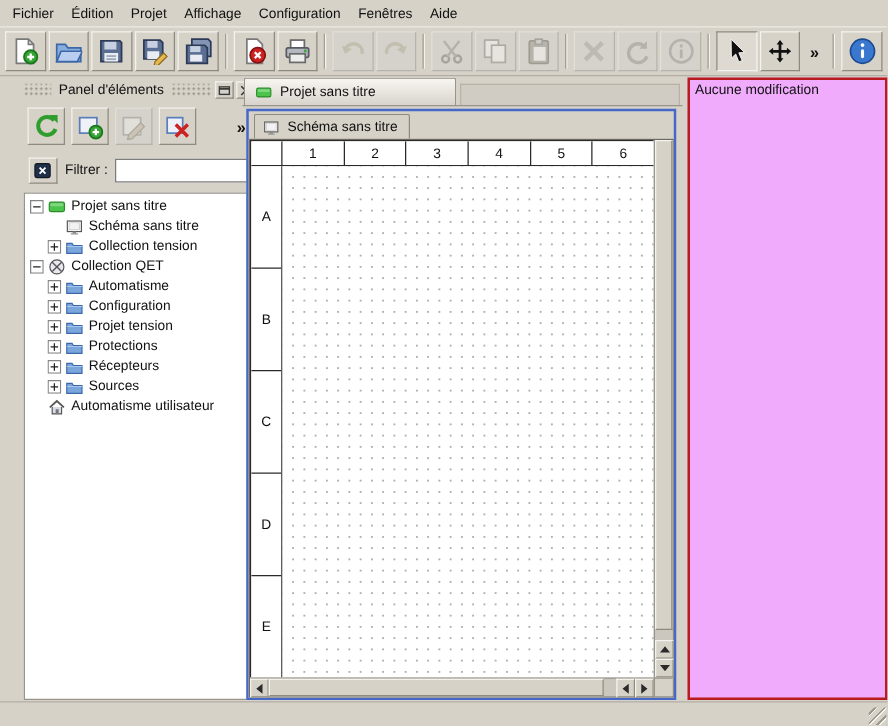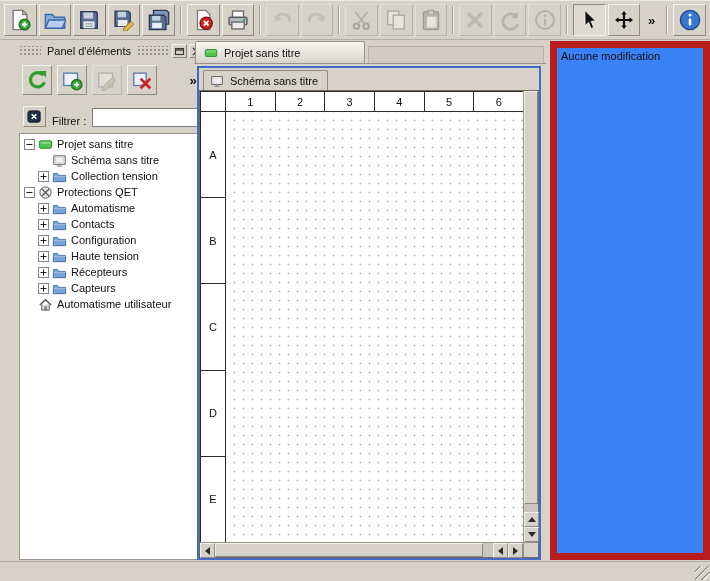--- a/index.html
+++ b/index.html
@@ -29,21 +29,21 @@
 .dock-title-text{padding:0 4px;white-space:nowrap}
 .dock-btns{display:flex;gap:2px}
 .dock-btn{width:15px;height:14px;display:flex;align-items:center;justify-content:center;padding:0}
 .dock-btn svg{width:11px;height:11px}
 
 .el-toolbar{height:40px;flex:none;display:flex;align-items:center;gap:5px;padding:4px 6px 2px}
 .el-btn{width:30px;height:30px;display:flex;align-items:center;justify-content:center;padding:0}
 .el-btn svg{width:22px;height:22px}
 .el-btn.overflow{width:16px;border-color:transparent;background:transparent;font-weight:bold;font-size:13px;margin-left:auto}
 
-.filter-row{height:30px;flex:none;display:flex;align-items:flex-end;gap:6px;padding:4px 7px 2px}
+.filter-row{height:30px;flex:none;display:flex;align-items:center;gap:6px;padding:4px 7px 2px}
 .clear-filter-btn{width:23px;height:21px;display:flex;align-items:center;justify-content:center;padding:0}
 .clear-filter-btn svg{width:15px;height:15px}
 .filter-input{flex:1;min-width:0;height:19px;border:1px solid #7c7c7c;background:#fff;padding:1px 3px;font:inherit}
 
 .tree{flex:1;margin:4px 3px 1px;background:#fff;border:1px solid #98948a;overflow:hidden;padding-top:2px}
 .tree-row{height:16px;display:flex;align-items:center}
 .tree-exp,.tree-spacer{width:11px;height:11px;flex:none;margin:0 3px 0 4px}
 .tree-exp svg{width:11px;height:11px;display:block}
 .tree-icon{width:15px;height:15px;flex:none;margin-right:4px;display:flex}
 .tree-icon svg{width:15px;height:15px}
@@ -77,31 +77,40 @@
 .hscroll{grid-area:2/1;display:flex;background:#cbc7bf;border-top:1px solid #98948a}
 .hthumb{flex:none;width:calc(100% - 55px)}
 .scroll-corner{grid-area:2/2;background:var(--window-bg,#d6d2c8);border-left:1px solid #98948a;border-top:1px solid #98948a}
 .tri{width:0;height:0;display:block}
 .tri.up{border:4px solid transparent;border-bottom:5px solid #2a2a2a;border-top:none}
 .tri.down{border:4px solid transparent;border-top:5px solid #2a2a2a;border-bottom:none}
 .tri.left{border:4px solid transparent;border-right:5px solid #2a2a2a;border-left:none}
 .tri.right{border:4px solid transparent;border-left:5px solid #2a2a2a;border-right:none}
 
 .right-dock{position:absolute;left:549px;right:0;top:0;bottom:0;display:flex;flex-direction:column}
-.undo-list{flex:1;margin:1px 0 1px 1px;background:#3b82f6;border:7px solid #b91c1c;padding:2px 4px;overflow:hidden}
+.undo-list{flex:1;margin:1px 0 1px 1px;background:#f0abfc;border:2px solid #b91c1c;padding:2px 4px;overflow:hidden}
 
 .statusbar{height:20px;flex:none;border-top:1px solid #b2aea6;position:relative}
 .size-grip{position:absolute;right:1px;bottom:1px;width:14px;height:14px;background:repeating-linear-gradient(135deg,transparent 0 3px,#9c988e 3px 4.5px,#f6f4f0 4.5px 5.5px)}
 .defs{position:absolute;width:0;height:0;overflow:hidden}
 </style>
 </head>
 <body>
 
 <div class="window">
 
+  <div class="menubar">
+      <div class="menu-item">Fichier</div>
+      <div class="menu-item">Édition</div>
+      <div class="menu-item">Projet</div>
+      <div class="menu-item">Affichage</div>
+      <div class="menu-item">Configuration</div>
+      <div class="menu-item">Fenêtres</div>
+      <div class="menu-item">Aide</div>
+    </div>
 
   <div class="toolbar">
       <button class="tb-btn bevel">
         <svg viewBox="0 0 16 16">
           <use href="#sym-file-new"></use>
         </svg>
       </button>
       <button class="tb-btn bevel">
         <svg viewBox="0 0 16 16">
           <use href="#sym-folder-open"></use>
@@ -292,21 +301,21 @@
             <span class="tree-exp">
               <svg viewBox="0 0 11 11">
                 <use href="#sym-minus-box"></use>
               </svg>
             </span>
             <span class="tree-icon">
               <svg viewBox="0 0 16 16">
                 <use href="#sym-qet"></use>
               </svg>
             </span>
-            <span class="tree-label">Protections QET</span>
+            <span class="tree-label">Collection QET</span>
           </div>
           <div class="tree-row">
             <span class="tree-indent" style="width: 14px; flex: 0 0 auto;"></span>
             <span class="tree-exp">
               <svg viewBox="0 0 11 11">
                 <use href="#sym-plus-box"></use>
               </svg>
             </span>
             <span class="tree-icon">
               <svg viewBox="0 0 16 16">
@@ -320,49 +329,49 @@
             <span class="tree-exp">
               <svg viewBox="0 0 11 11">
                 <use href="#sym-plus-box"></use>
               </svg>
             </span>
             <span class="tree-icon">
               <svg viewBox="0 0 16 16">
                 <use href="#sym-folder"></use>
               </svg>
             </span>
-            <span class="tree-label">Contacts</span>
+            <span class="tree-label">Configuration</span>
           </div>
           <div class="tree-row">
             <span class="tree-indent" style="width: 14px; flex: 0 0 auto;"></span>
             <span class="tree-exp">
               <svg viewBox="0 0 11 11">
                 <use href="#sym-plus-box"></use>
               </svg>
             </span>
             <span class="tree-icon">
               <svg viewBox="0 0 16 16">
                 <use href="#sym-folder"></use>
               </svg>
             </span>
-            <span class="tree-label">Configuration</span>
+            <span class="tree-label">Projet tension</span>
           </div>
           <div class="tree-row">
             <span class="tree-indent" style="width: 14px; flex: 0 0 auto;"></span>
             <span class="tree-exp">
               <svg viewBox="0 0 11 11">
                 <use href="#sym-plus-box"></use>
               </svg>
             </span>
             <span class="tree-icon">
               <svg viewBox="0 0 16 16">
                 <use href="#sym-folder"></use>
               </svg>
             </span>
-            <span class="tree-label">Haute tension</span>
+            <span class="tree-label">Protections</span>
           </div>
           <div class="tree-row">
             <span class="tree-indent" style="width: 14px; flex: 0 0 auto;"></span>
             <span class="tree-exp">
               <svg viewBox="0 0 11 11">
                 <use href="#sym-plus-box"></use>
               </svg>
             </span>
             <span class="tree-icon">
               <svg viewBox="0 0 16 16">
@@ -376,21 +385,21 @@
             <span class="tree-exp">
               <svg viewBox="0 0 11 11">
                 <use href="#sym-plus-box"></use>
               </svg>
             </span>
             <span class="tree-icon">
               <svg viewBox="0 0 16 16">
                 <use href="#sym-folder"></use>
               </svg>
             </span>
-            <span class="tree-label">Capteurs</span>
+            <span class="tree-label">Sources</span>
           </div>
           <div class="tree-row">
             <span class="tree-indent" style="width: 0px; flex: 0 0 auto;"></span>
             <span class="tree-spacer"></span>
             <span class="tree-icon">
               <svg viewBox="0 0 16 16">
                 <use href="#sym-home"></use>
               </svg>
             </span>
             <span class="tree-label">Automatisme utilisateur</span>

